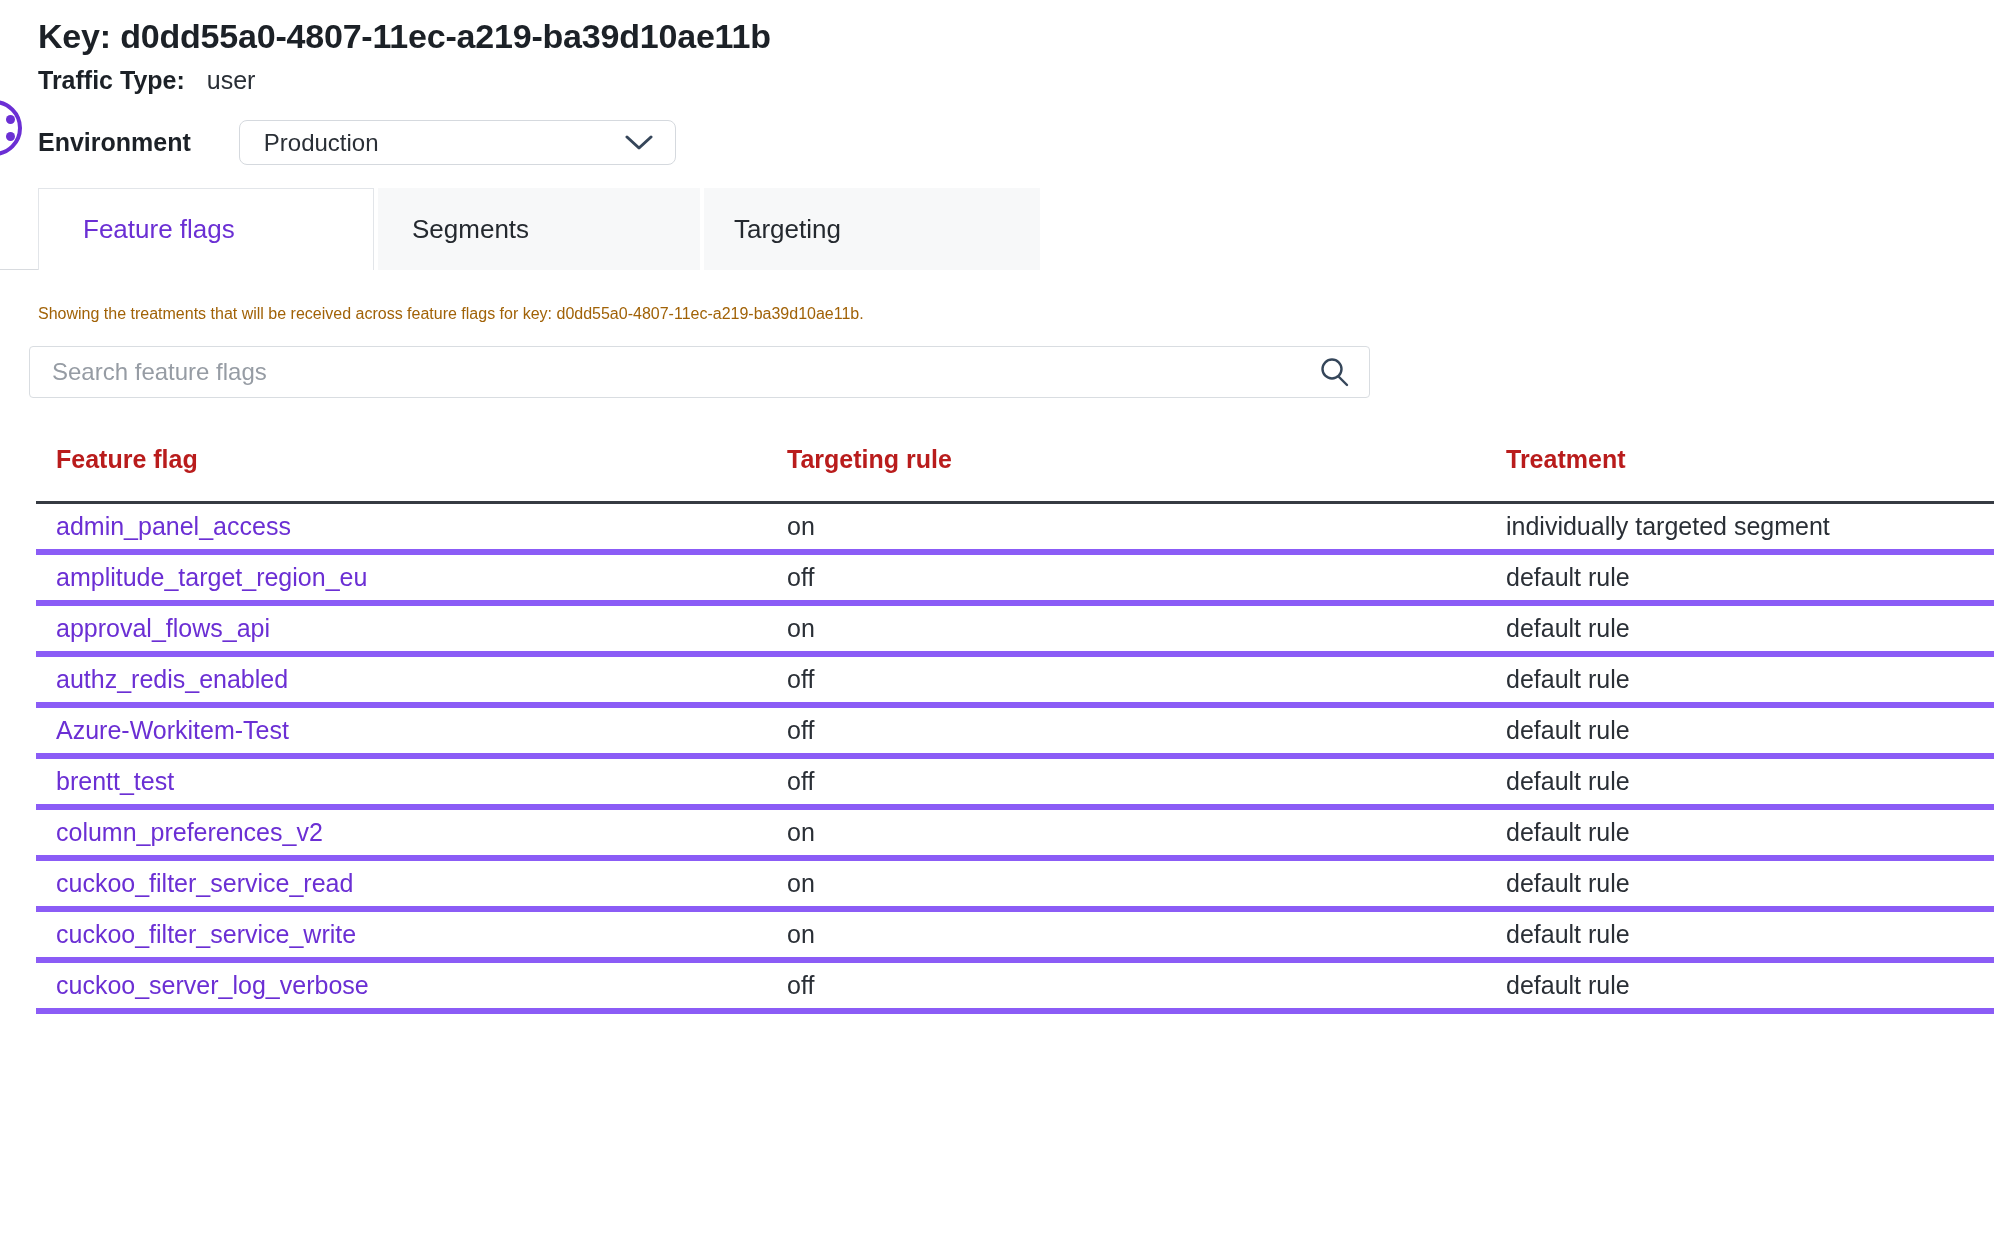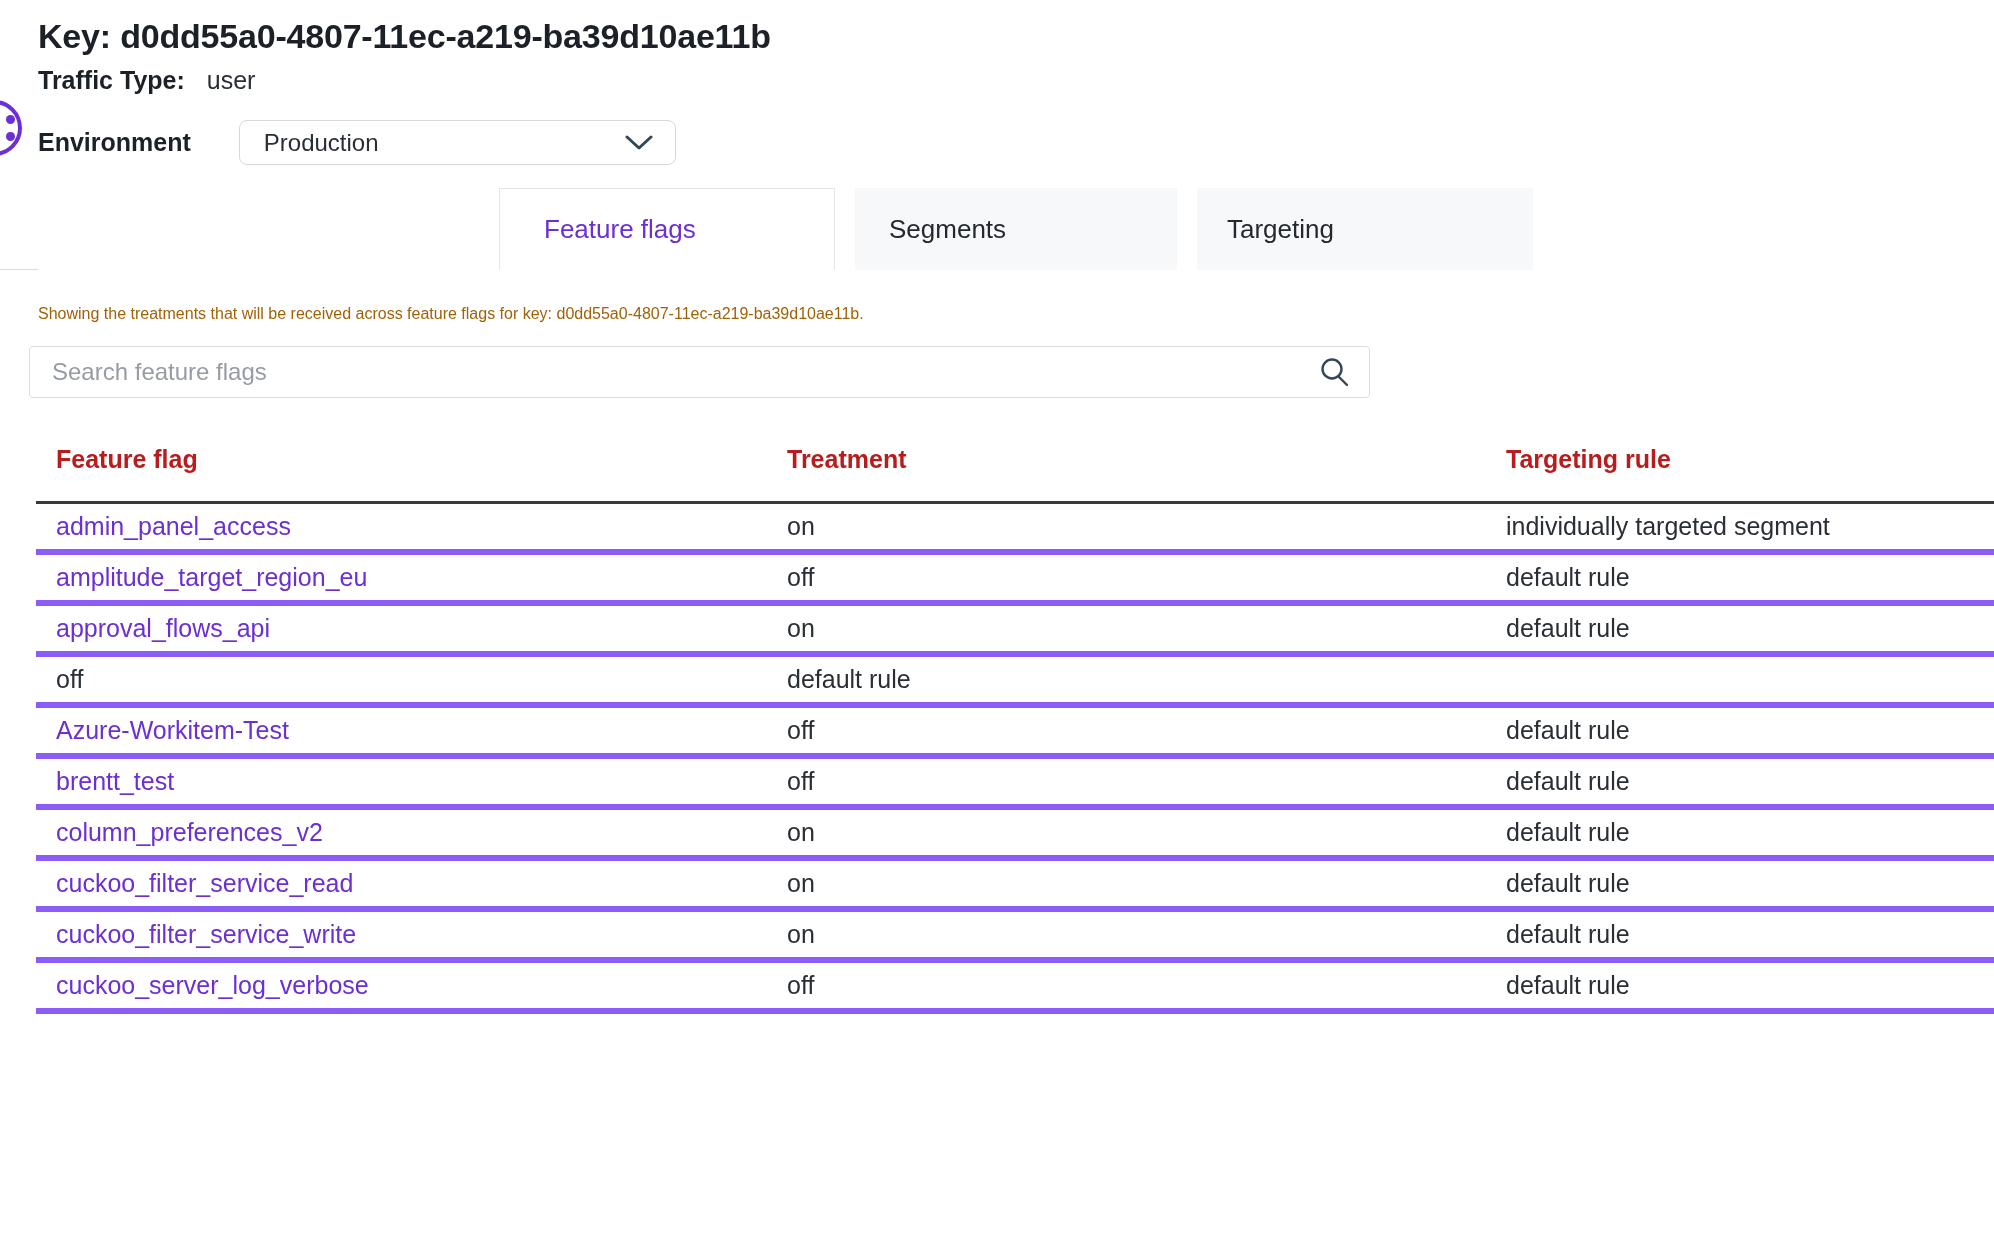--- a/index.html
+++ b/index.html
@@ -23,21 +23,21 @@
   .traffic-value { margin-left:22px; color:#2a2f36; }
   .env-row { margin-top:24px; display:flex; align-items:center;gap:36px; }
   .env-label { font-size:25px; font-weight:700; color:#1c2127; }
   .env-select { margin-left:12px; width:437px; height:45px; background:#fff;
     border:1px solid #d5d9de; border-radius:8px; display:flex; align-items:center;
     justify-content:space-between; padding:0 22px 0 24px; font-size:24px; color:#2a2f36; cursor:pointer; }
   .chevron { width:28px; height:16px; display:block; }
 
   
   .tabs { position:relative; margin-top:23px; height:82px; padding-left:38px;
-    display:flex; gap:20px;justify-content:center; }
+    display:flex; gap:4px; }
   .tabs .baseline { position:absolute; left:0; bottom:0; width:38px; height:1px; background:#d8dbdf; }
   .tab { height:82px; display:flex; align-items:center; font-size:26px; cursor:pointer; }
   .tab.active { width:336px; padding-left:44px; background:#ffffff;
     border:1px solid #e2e5e9; border-bottom:none; color:#6B2FD4; }
   .tab.inactive { background:#f7f8f9; color:#24292f; }
   .tab.t-segments { width:322px; padding-left:34px; }
   .tab.t-attributes { width:336px; padding-left:30px; }
 
   
   .description { margin:27px 0 4px 38px; font-size:16px; line-height:33px; color:#a16207; }
@@ -98,40 +98,41 @@
     <input class="search-input" type="text" placeholder="Search feature flags" style="">
     <svg class="search-icon" viewBox="0 0 31 31">
       <circle cx="13" cy="13" r="9.5" fill="none" stroke="#35465a" stroke-width="2.4"></circle>
       <line x1="20" y1="21" x2="28" y2="29" stroke="#35465a" stroke-width="2.4" stroke-linecap="round"></line>
     </svg>
   </div>
 
   <div class="table">
     <div class="thead">
       <div class="th">Feature flag</div>
+      <div class="th">Targeting rule</div>
       <div class="th">Treatment</div>
-      <div class="th">Targeting rule</div>
     </div>
 
     <div class="trow">
       <div class="td td-flag">admin_panel_access</div>
       <div class="td">on</div>
       <div class="td">individually targeted segment</div>
     </div>
     <div class="trow">
       <div class="td td-flag">amplitude_target_region_eu</div>
       <div class="td">off</div>
       <div class="td">default rule</div>
     </div>
     <div class="trow">
       <div class="td td-flag">approval_flows_api</div>
       <div class="td">on</div>
       <div class="td">default rule</div>
     </div>
     <div class="trow">
+      <div class="td td-flag">authz_redis_enabled</div>
       <div class="td">off</div>
       <div class="td">default rule</div>
     </div>
     <div class="trow">
       <div class="td td-flag">Azure-Workitem-Test</div>
       <div class="td">off</div>
       <div class="td">default rule</div>
     </div>
     <div class="trow">
       <div class="td td-flag">brentt_test</div>

